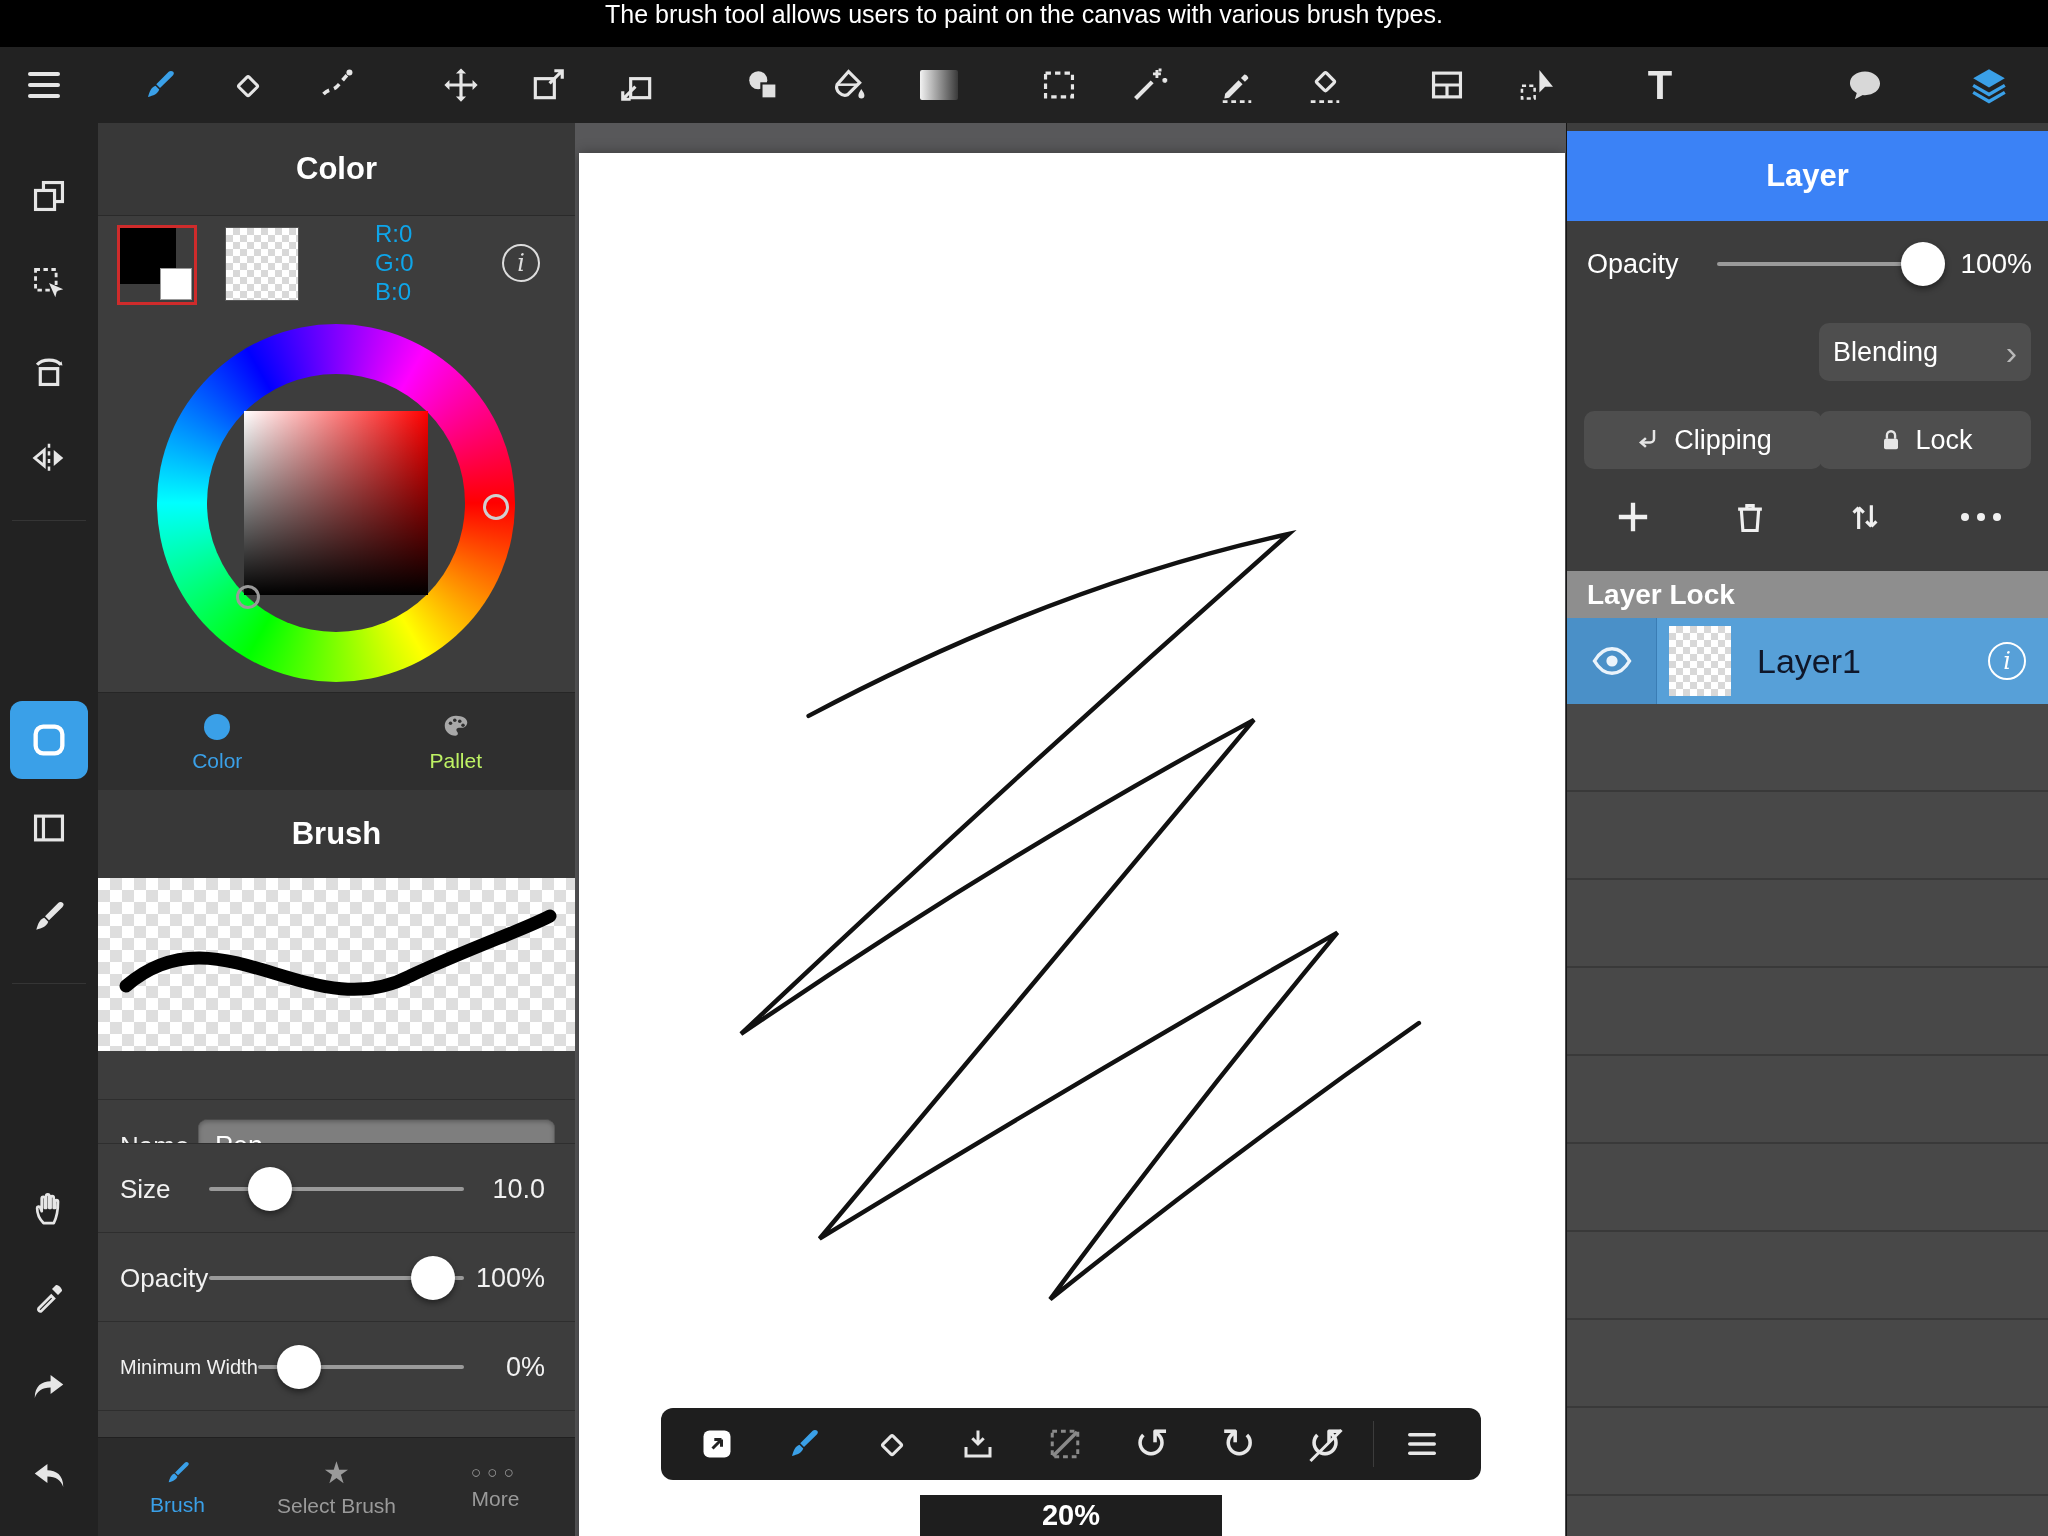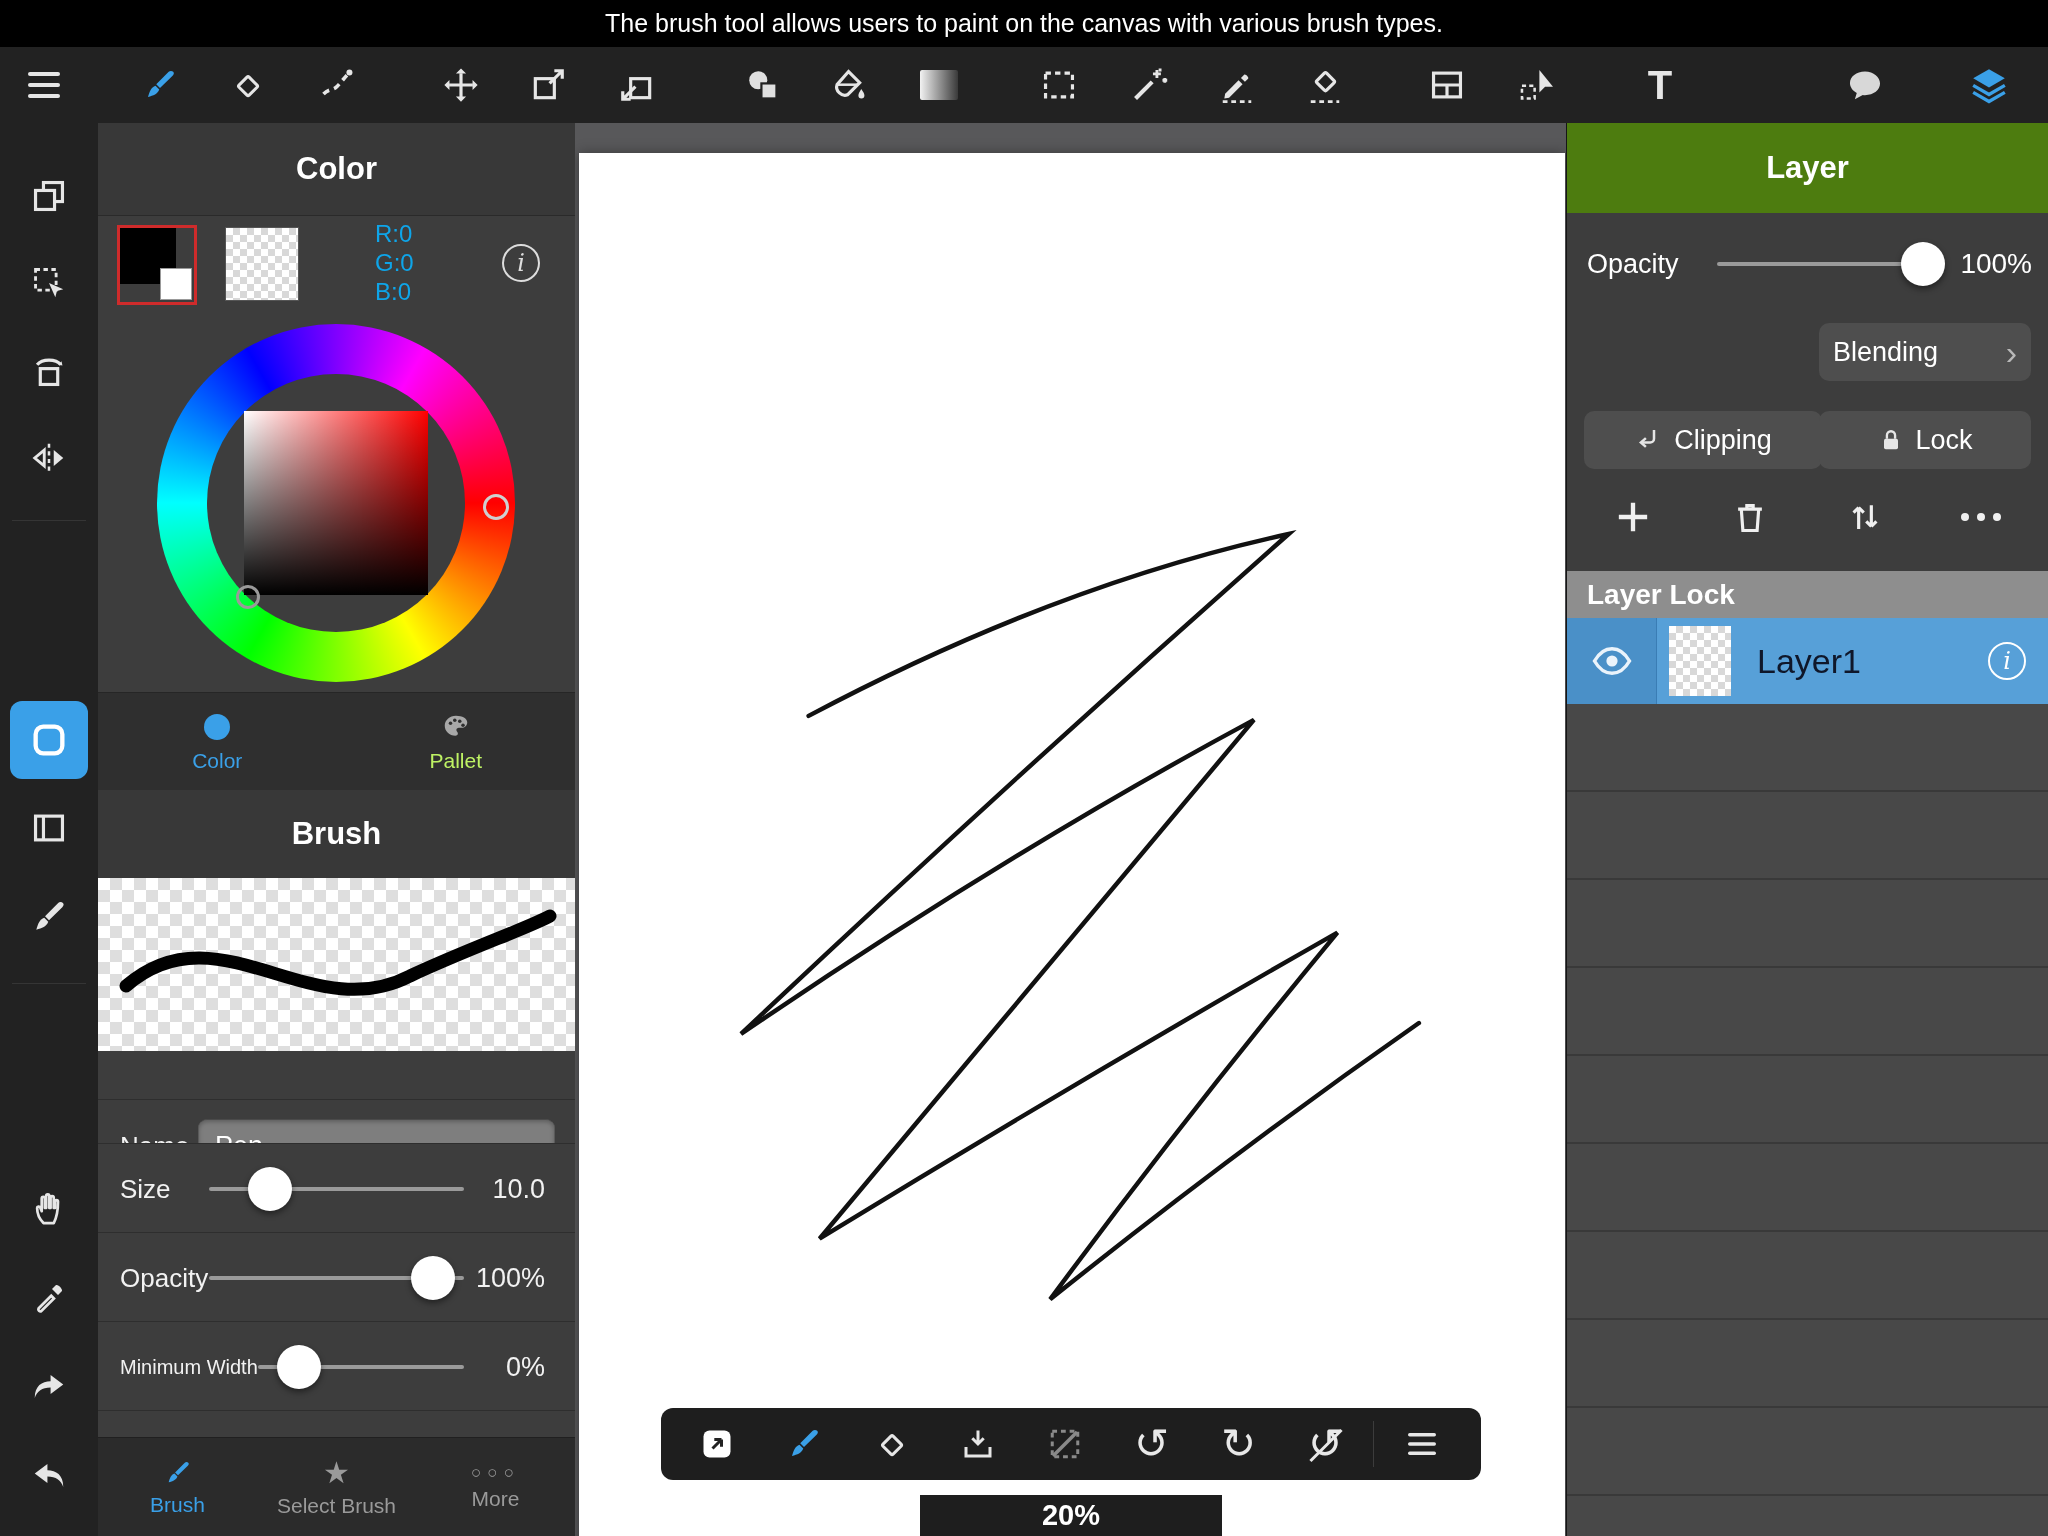--- a/index.html
+++ b/index.html
@@ -2,21 +2,21 @@
 <html><head>
 <meta charset="utf-8">
 <style>
   html,body{margin:0;padding:0}
   body{width:2048px;height:1536px;position:relative;overflow:hidden;background:#3d3d3d;
        font-family:"Liberation Sans",sans-serif;color:#fff}
   svg{display:block}
 
   
   #banner{position:absolute;left:0;top:0;width:2048px;height:47px;background:#000;
-          display:flex;align-items:center;justify-content:center;font-size:25px;color:#fff}
+          display:flex;align-items:flex-start;justify-content:center;font-size:25px;color:#fff}
 
   
   #toolbar{position:absolute;left:0;top:47px;width:2048px;height:76px;background:#222;
            border-bottom:1px solid #121212}
   .tbi{position:absolute;top:9px;width:58px;height:58px;display:flex;align-items:center;
        justify-content:center;border-radius:8px}
 
   
   #sidebar{position:absolute;left:0;top:123px;width:98px;bottom:0;background:#222;
            border-right:1px solid #121212}
@@ -469,21 +469,21 @@
         </svg>
     </div>
   </div>
 
   <div id="zoom-pill">
     <span>20%</span>
   </div>
 </div>
 
 <div id="layer-panel">
-  <div class="phead" style="top:0;height:90px;width:481px;background:#4d7c0f;border-bottom:none">
+  <div class="phead" style="top:8px;height:90px;width:481px;background:#3b82f6;border-bottom:none">
     <span>Layer</span>
   </div>
 
   <div style="position:absolute;left:0;top:100px;width:481px;height:82px">
     <span style="position:absolute;left:20px;top:50%;transform:translateY(-50%);font-size:27px">Opacity</span>
     <div class="slider" style="left:150px;width:212px">
       <div class="track"></div>
       <div class="knob" style="left:97%"></div>
     </div>
     <span style="position:absolute;right:16px;top:50%;transform:translateY(-50%);font-size:28px">100%</span>

